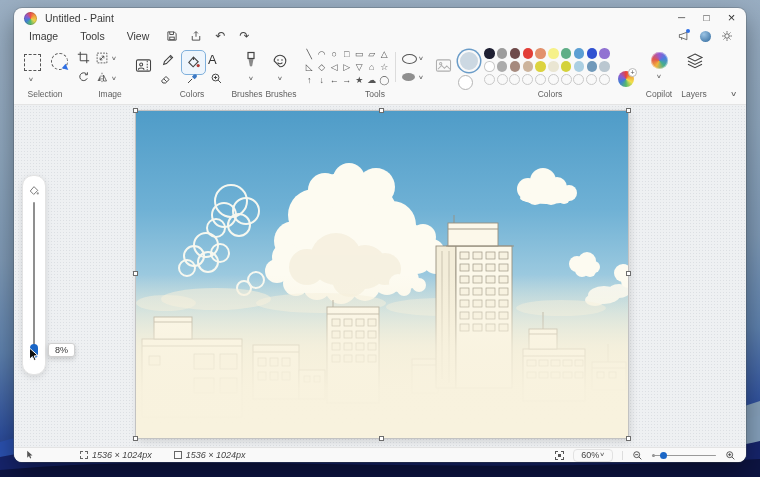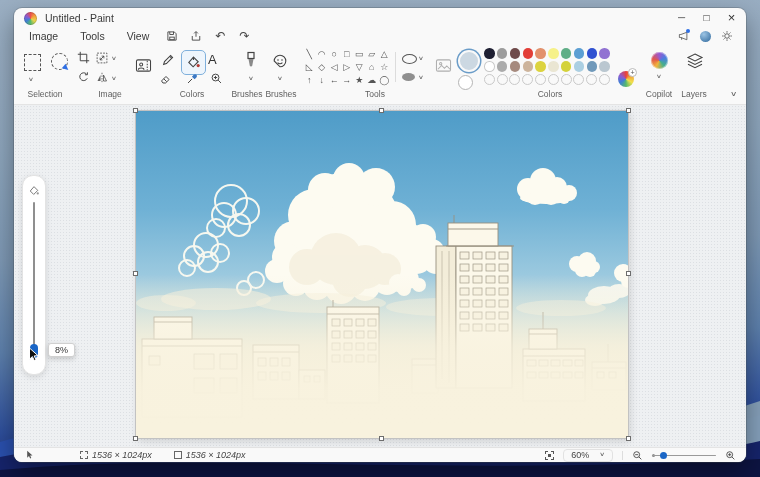--- a/index.html
+++ b/index.html
@@ -60,21 +60,21 @@
   .ts-thumb{position:absolute;left:7px;top:168px;width:8px;height:14px;border-radius:4px;background:#1a66c6;}
   .ts-tooltip{position:absolute;left:34px;top:238px;background:#fff;border:1px solid #d0d0d0;border-radius:3px;padding:1px 6px;font-size:9px;color:#333;box-shadow:0 2px 5px rgba(0,0,0,.18);}
   .cursor{position:absolute;left:14px;top:242px;z-index:5;}
   
   .statusbar{height:14px;flex:0 0 auto;border-top:1px solid #e4e4e4;background:#f9f9f9;display:flex;align-items:center;font-size:9px;color:#454545;}
   .sb-group{display:flex;align-items:center;gap:4px;font-style:italic;}
   .sb-dash{width:8px;height:8px;border:1px dashed #666;box-sizing:border-box;}
   .sb-solid{width:8px;height:8px;border:1px solid #666;box-sizing:border-box;}
   .sb-sep{width:1px;height:9px;background:#ddd;}
   .sb-right{margin-left:auto;display:flex;align-items:center;gap:9px;margin-right:10px;}
-  .zoom-combo{display:flex;align-items:center;gap:10px;border:1px solid #e2e2e2;border-radius:4px;padding:0 7px;height:11px;}
+  .zoom-combo{display:flex;align-items:center;gap:0;border:1px solid #e2e2e2;border-radius:4px;padding:0 7px;height:11px;}
   .fit-icon{width:9px;height:9px;border:1px dashed #555;position:relative;box-sizing:border-box;}
   .fit-icon:after{content:"";position:absolute;left:2px;top:2px;width:3px;height:3px;background:#555;}
   .zslider{position:relative;width:64px;height:8px;}
   .zslider .track{position:absolute;left:0;top:3.5px;width:64px;height:1.5px;background:#9a9a9a;border-radius:1px;}
   .zslider .mindot{position:absolute;left:0;top:2.5px;width:3px;height:3px;border-radius:50%;background:#8a8a8a;}
   .zslider .thumb{position:absolute;left:8px;top:0.5px;width:7px;height:7px;border-radius:50%;background:#1a66c6;}
 </style>
 </head>
 <body>
 

